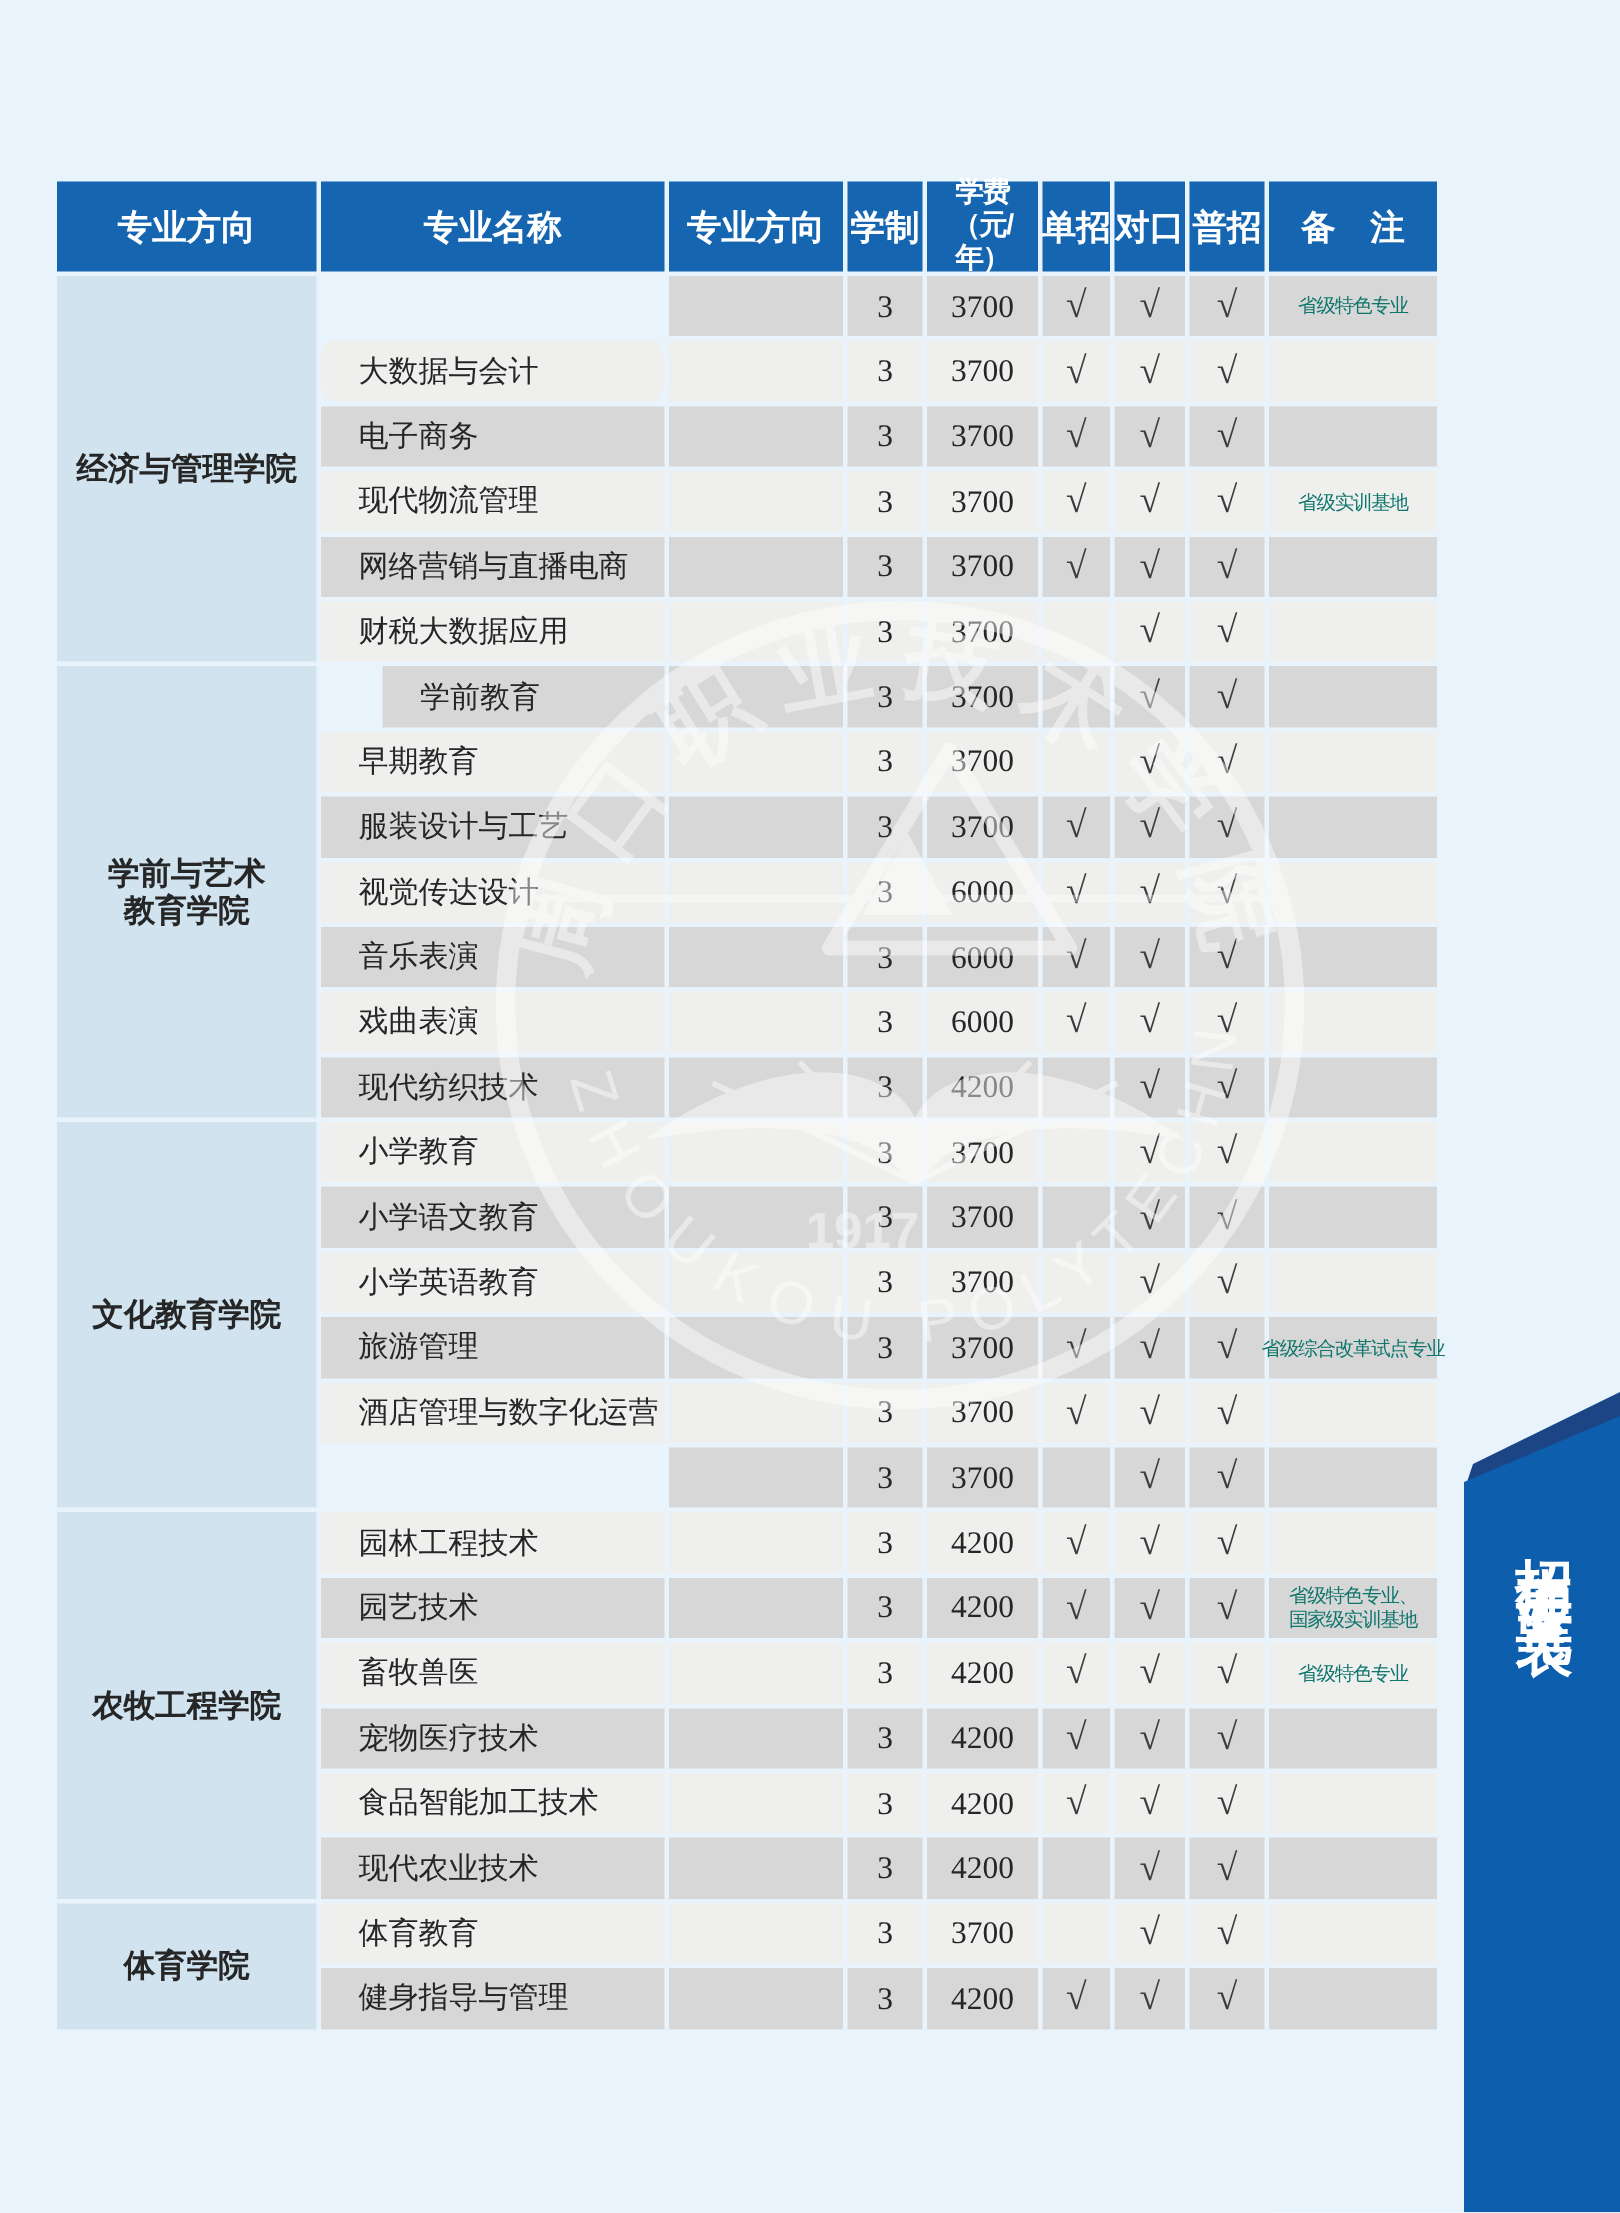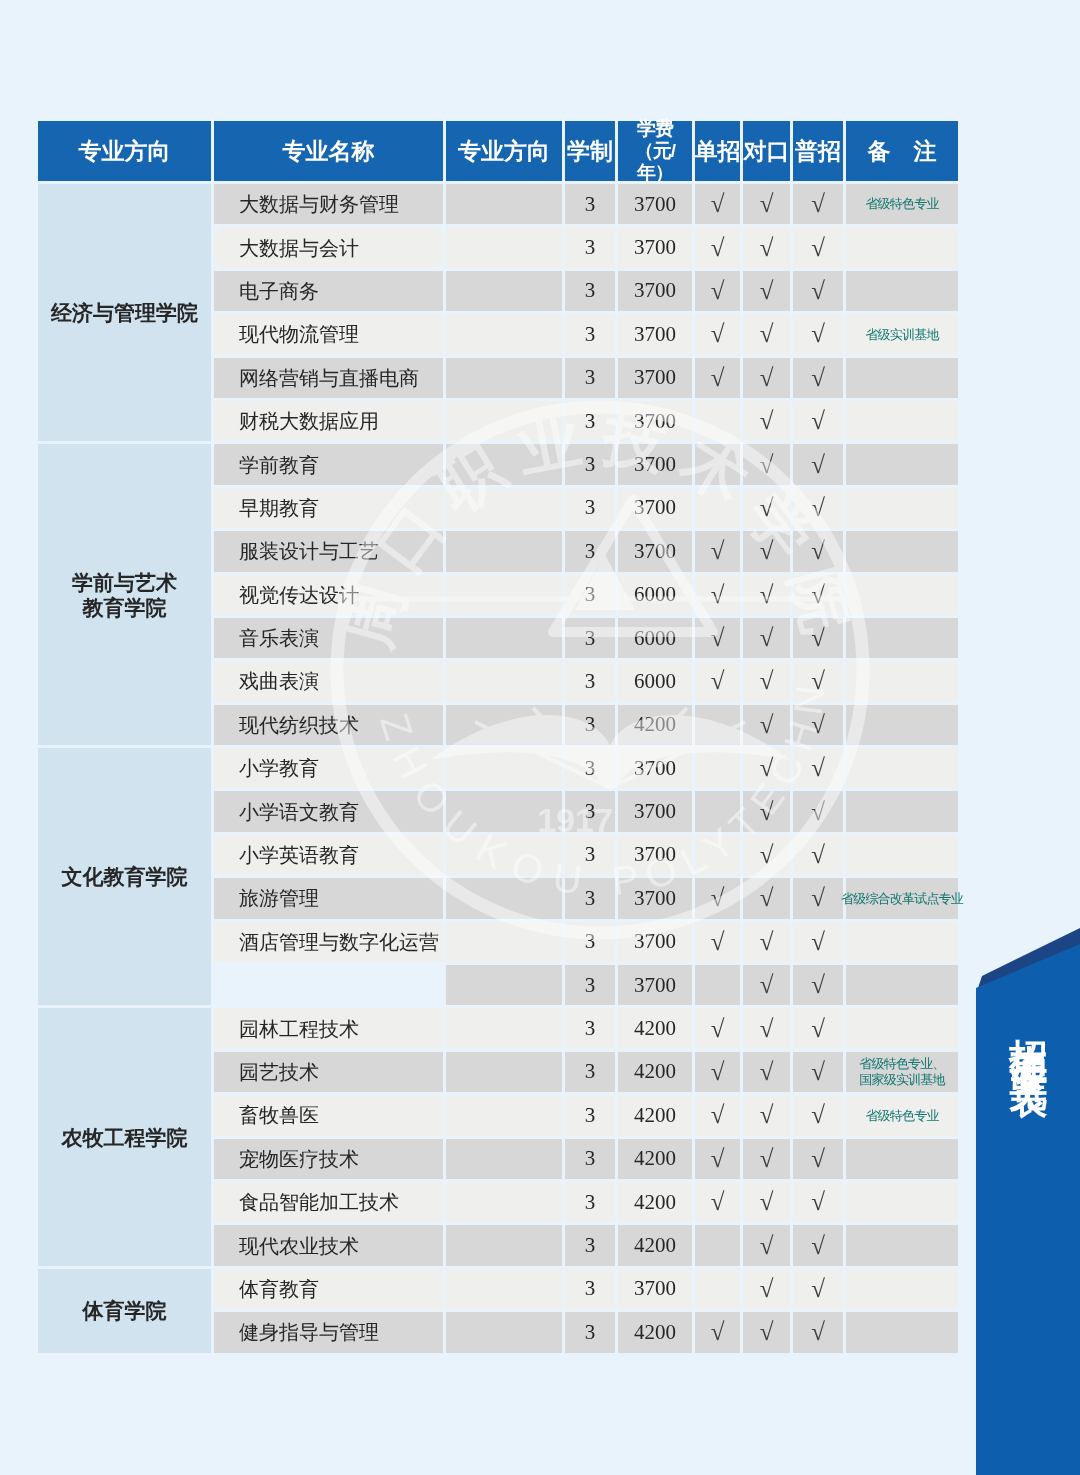--- a/index.html
+++ b/index.html
@@ -63,21 +63,20 @@
     <div class="hcell" style="grid-column:2">专业名称</div>
     <div class="hcell" style="grid-column:3">专业方向</div>
     <div class="hcell" style="grid-column:4">学制</div>
     <div class="hcell fee-h" style="grid-column:5">学费
 （元/年）</div>
     <div class="hcell" style="grid-column:6">单招</div>
     <div class="hcell" style="grid-column:7">对口</div>
     <div class="hcell" style="grid-column:8">普招</div>
     <div class="hcell" style="grid-column:9">备　注</div>
   <div class="cell college" style="grid-area: 2 / 1 / span 6;">经济与管理学院</div>
-      <div class="cell dark left" style="grid-area: 2 / 2;">大数据与财务管理</div>
       <div class="cell dark" style="grid-area: 2 / 3;"></div>
       <div class="cell dark num" style="grid-area: 2 / 4;">3</div>
       <div class="cell dark num" style="grid-area: 2 / 5;">3700</div>
       <div class="cell dark check" style="grid-area: 2 / 6;">√</div>
       <div class="cell dark check" style="grid-area: 2 / 7;">√</div>
       <div class="cell dark check" style="grid-area: 2 / 8;">√</div>
       <div class="cell dark remark" style="grid-area: 2 / 9;">省级特色专业</div>
       <div class="cell light left" style="grid-area: 3 / 2; border-radius: 11px;">大数据与会计</div>
       <div class="cell light" style="grid-area: 3 / 3;"></div>
       <div class="cell light num" style="grid-area: 3 / 4;">3</div>
@@ -113,21 +112,21 @@
       <div class="cell light left" style="grid-area: 7 / 2;">财税大数据应用</div>
       <div class="cell light" style="grid-area: 7 / 3;"></div>
       <div class="cell light num" style="grid-area: 7 / 4;">3</div>
       <div class="cell light num" style="grid-area: 7 / 5;">3700</div>
       <div class="cell light check" style="grid-area: 7 / 6;"></div>
       <div class="cell light check" style="grid-area: 7 / 7;">√</div>
       <div class="cell light check" style="grid-area: 7 / 8;">√</div>
       <div class="cell light remark" style="grid-area: 7 / 9;"></div>
       <div class="cell college" style="grid-area: 8 / 1 / span 7;">学前与艺术
 教育学院</div>
-      <div class="cell dark left" style="grid-area: 8 / 2;">学前教育</div>
+      <div class="cell dark left" style="grid-area: 8 / 2; margin-left: 41px;">学前教育</div>
       <div class="cell dark" style="grid-area: 8 / 3;"></div>
       <div class="cell dark num" style="grid-area: 8 / 4;">3</div>
       <div class="cell dark num" style="grid-area: 8 / 5;">3700</div>
       <div class="cell dark check" style="grid-area: 8 / 6;"></div>
       <div class="cell dark check" style="grid-area: 8 / 7;">√</div>
       <div class="cell dark check" style="grid-area: 8 / 8;">√</div>
       <div class="cell dark remark" style="grid-area: 8 / 9;"></div>
       <div class="cell light left" style="grid-area: 9 / 2;">早期教育</div>
       <div class="cell light" style="grid-area: 9 / 3;"></div>
       <div class="cell light num" style="grid-area: 9 / 4;">3</div>

